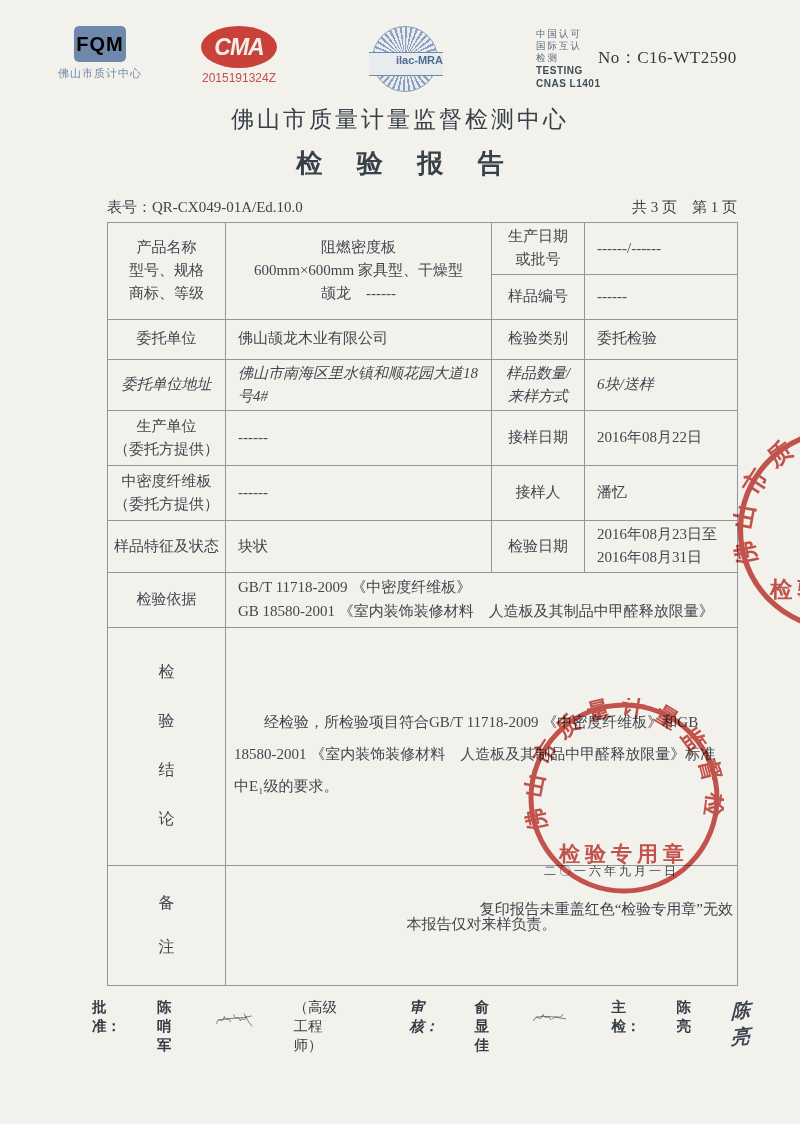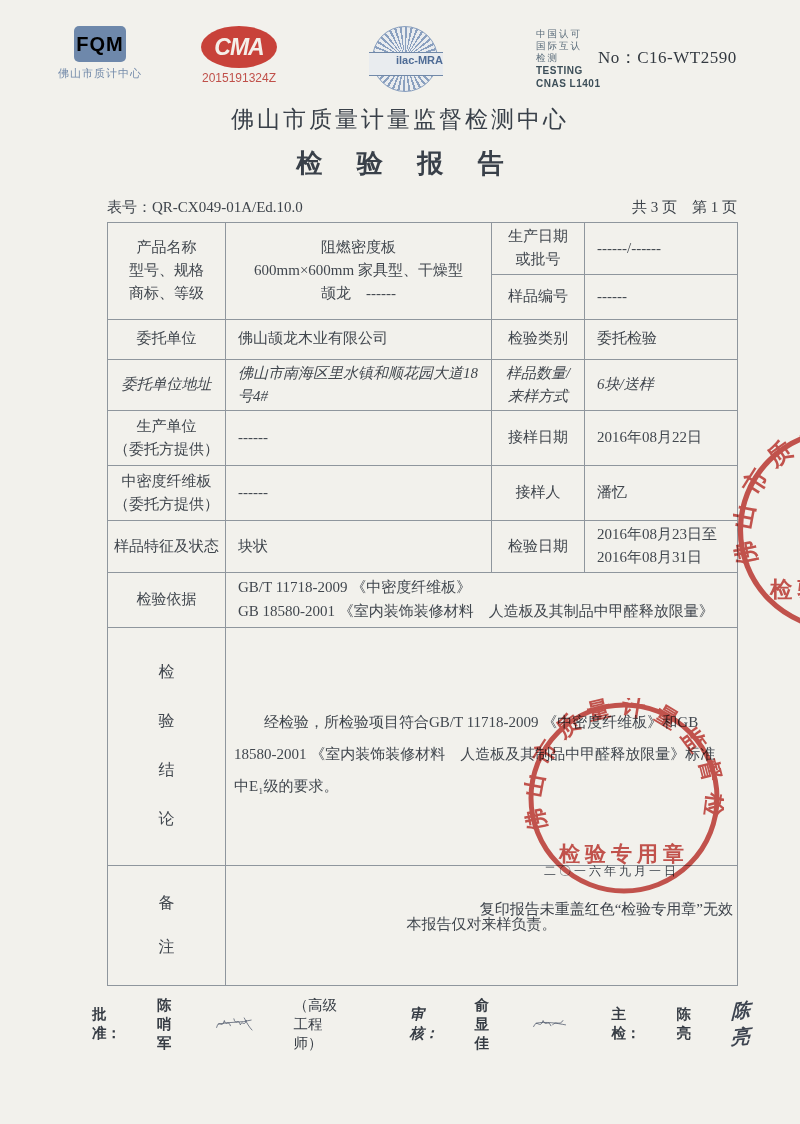--- a/index.html
+++ b/index.html
@@ -64,21 +64,21 @@
   .concl-text { padding:16px 8px 0 8px; text-indent:2em; line-height:2.15; font-size:15px; }
   .concl-date { position:absolute; right:58px; top:172px; font-size:12px; letter-spacing:3px; color:#3c424a; }
   .concl-note { position:absolute; right:4px; top:208px; font-size:15px; color:#3c424a; }
   .remark-text { text-align:center; font-size:15px; }
   
   .stamp { position:absolute; mix-blend-mode:multiply; opacity:.88; z-index:5; pointer-events:none; }
   .stamp-full { left:524px; top:698px; width:200px; height:200px; }
   .stamp-partial { left:733px; top:424px; width:212px; height:212px; }
   
   .footer { position:absolute; left:92px; top:998px; width:660px; height:52px;
-    display:flex; align-items:center; font-size:14.5px; color:#363c44; font-weight:600;gap:36px; }
+    display:flex; font-size:14.5px; color:#363c44; font-weight:600;gap:36px; }
   .sig-svg { margin:0 2px; }
   .sig-text { font-style:italic; font-size:19px; font-weight:600; color:#3d4450;
     transform:rotate(-7deg) skewX(-8deg); letter-spacing:2px; margin-left:4px; display:inline-block; }
   .ft-title { font-weight:400; margin:0 10px 0 2px; }
   .gap1{ margin-left:26px;font-style:italic; } .gap2{ margin-left:6px; }
 </style>
 </head>
 <body>
 
 <div class="page">

